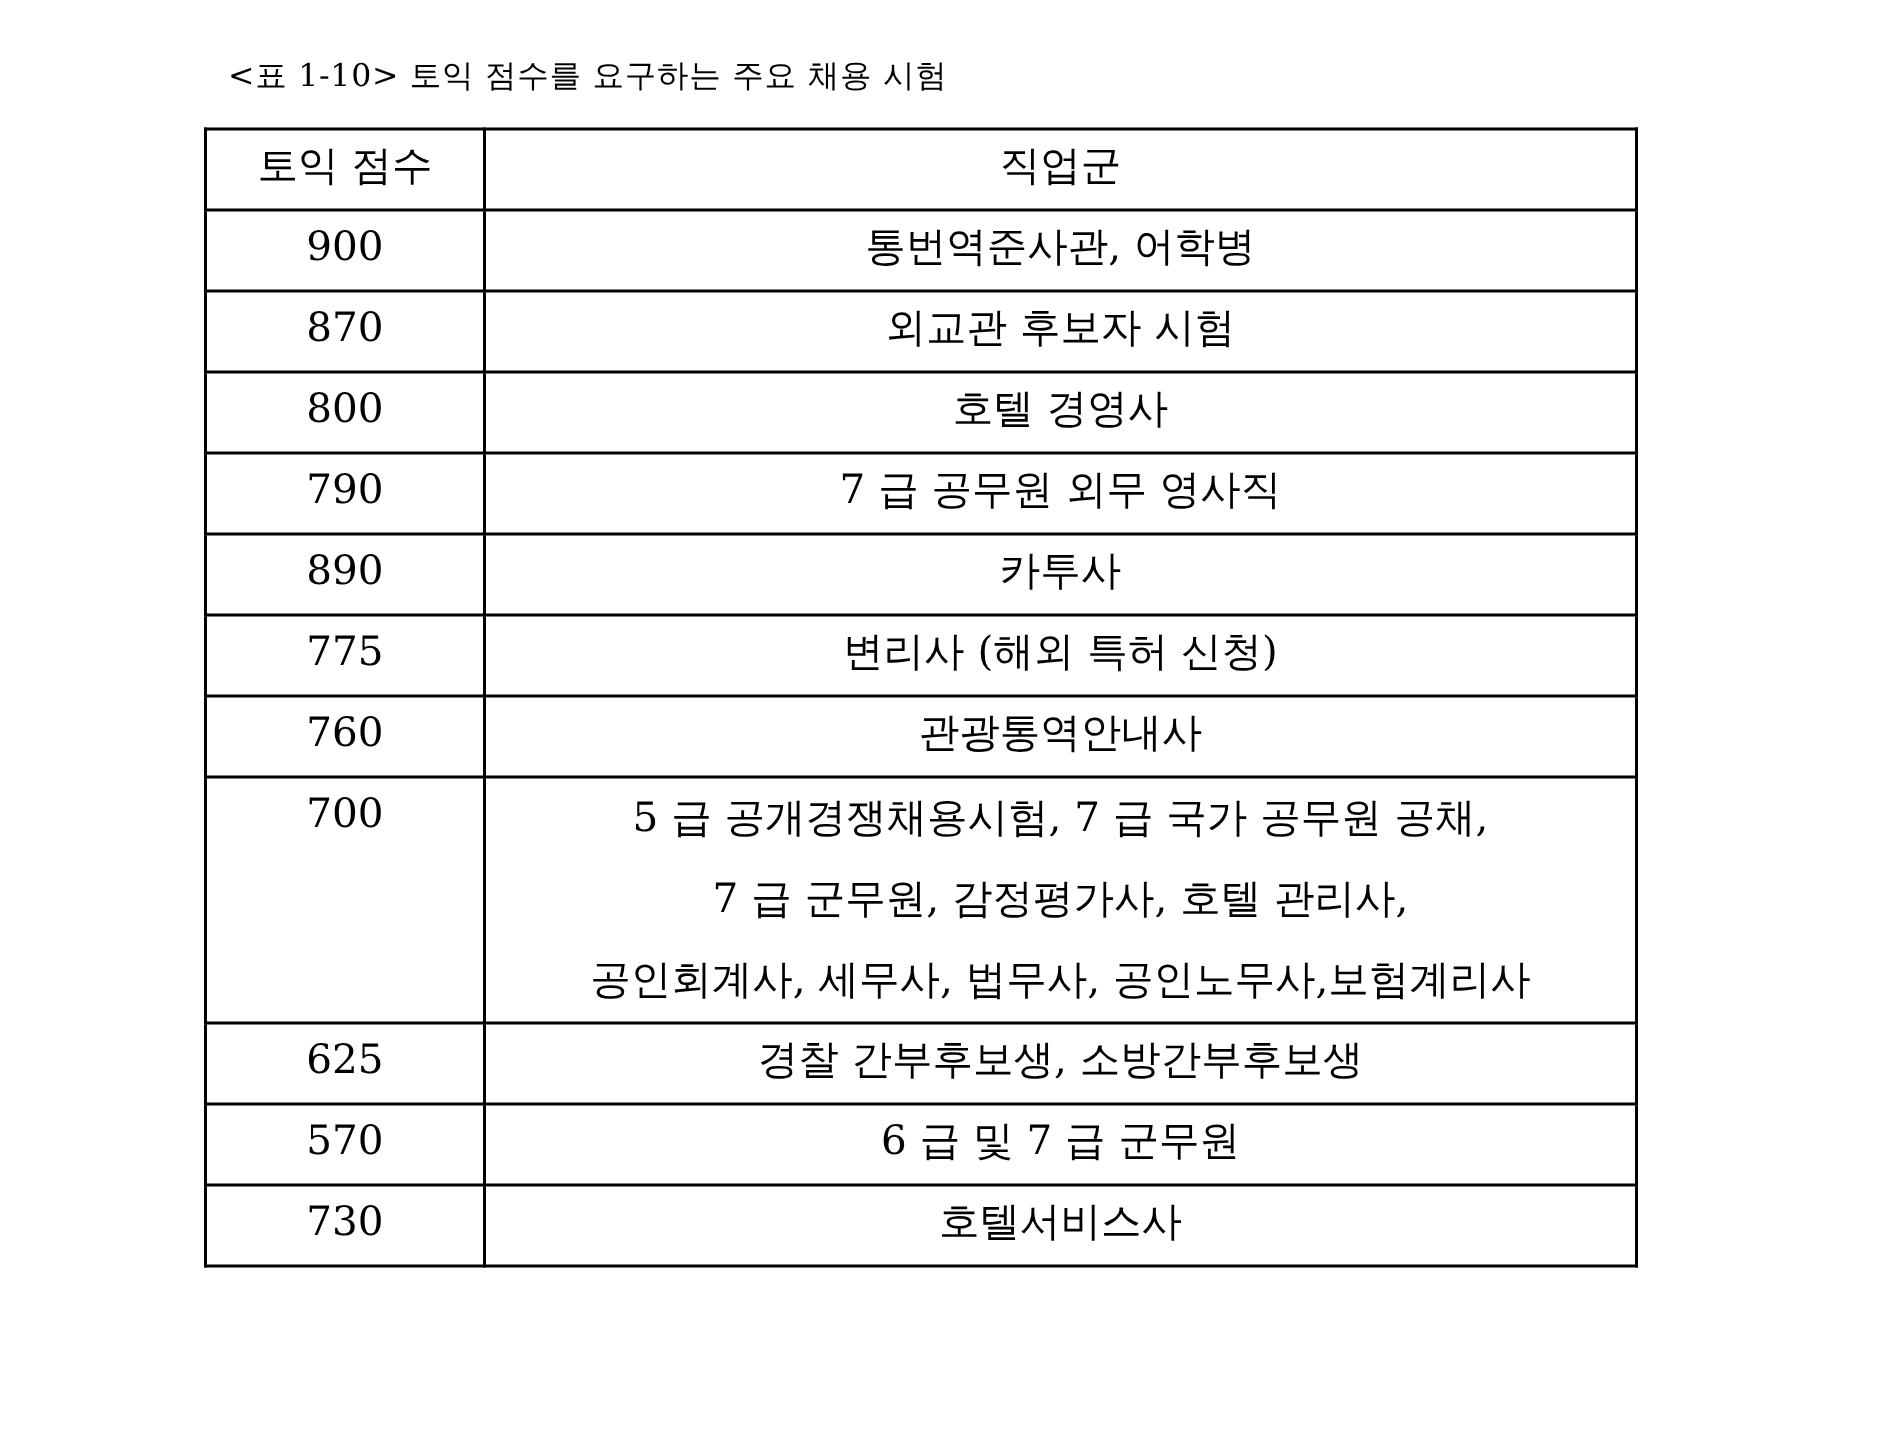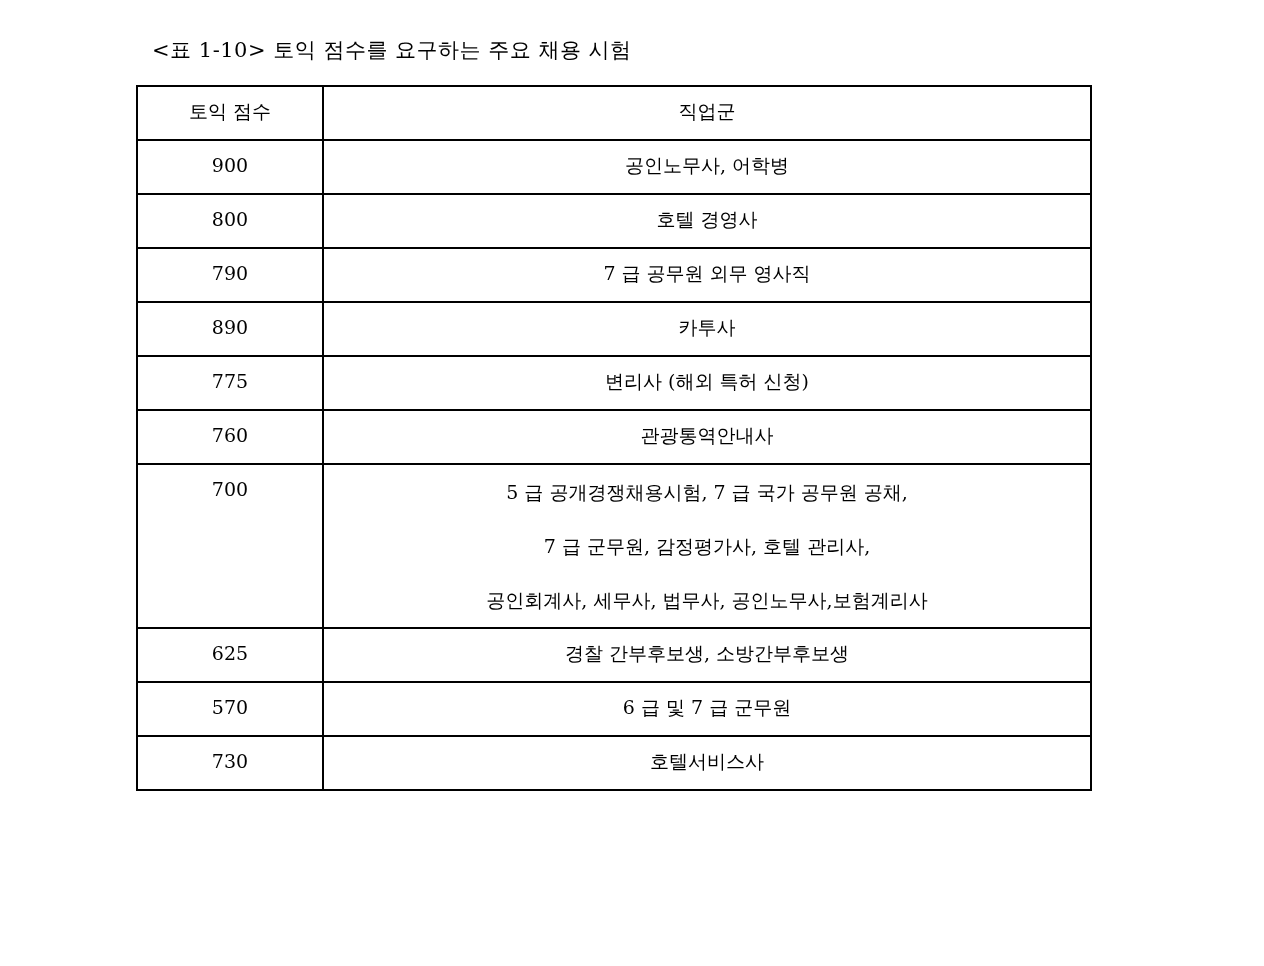--- a/index.html
+++ b/index.html
@@ -30,21 +30,21 @@
       width: 954px;
       border-collapse: collapse;
       table-layout: fixed;
     }
     table.score-table th,
     table.score-table td {
       border: 2px solid #000000;
       text-align: center;
       vertical-align: top;
       font-weight: normal;
-      font-size: 19px;
+      font-size: 27px;
       padding: 0;
     }
     table.score-table col.c1 { width: 186px; }
     table.score-table col.c2 { width: 768px; }
     .row { height: 54px; }
     .cell-text {
       display: block;
       line-height: 48px;
       padding-top: 0px;
       white-space: nowrap;
@@ -82,21 +82,29 @@
           <span class="cell-text">직업군</span>
         </th>
     </tr>
   </thead>
   <tbody>
     <tr class="row">
       <td>
           <span class="cell-text">900</span>
         </td>
       <td>
-          <span class="cell-text">공인노무사, 어학병</span>
+          <span class="cell-text">통번역준사관, 어학병</span>
+        </td>
+    </tr>
+    <tr class="row">
+      <td>
+          <span class="cell-text">870</span>
+        </td>
+      <td>
+          <span class="cell-text">외교관 후보자 시험</span>
         </td>
     </tr>
     <tr class="row">
       <td>
           <span class="cell-text">800</span>
         </td>
       <td>
           <span class="cell-text">호텔 경영사</span>
         </td>
     </tr>

